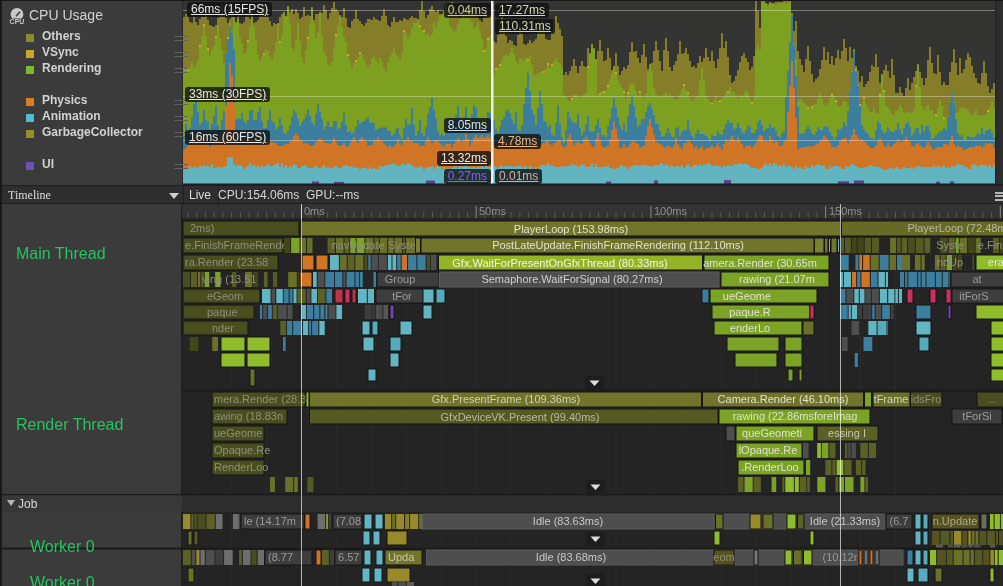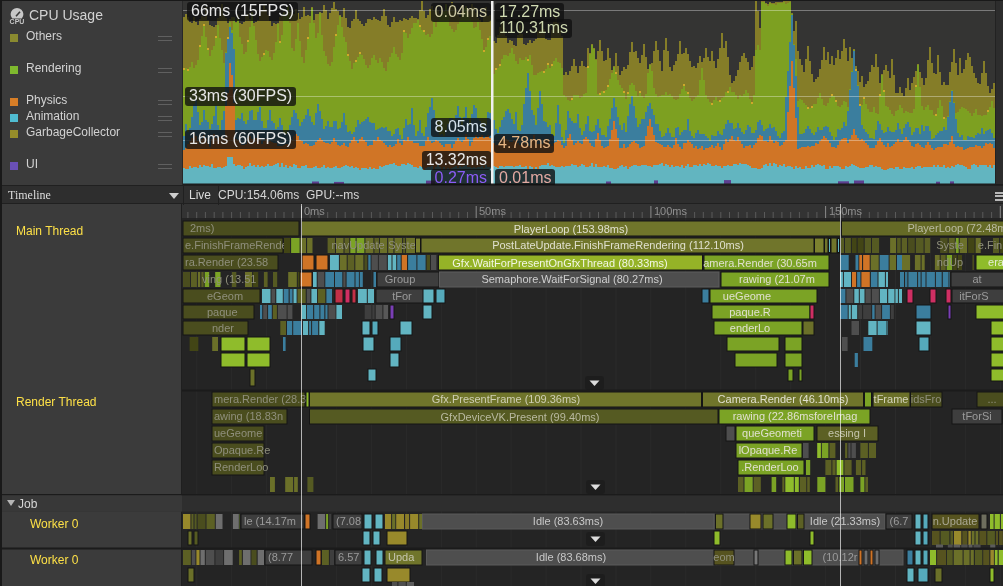--- a/index.html
+++ b/index.html
@@ -3,41 +3,41 @@
 * { margin:0; padding:0; box-sizing:border-box; }
 html,body { width:1003px; height:586px; overflow:hidden; background:#242424;
   font-family:"Liberation Sans", sans-serif; }
 #page { position:relative; width:1003px; height:586px; background:#242424;
   border-left:2px solid #191919; border-top:1px solid #191919; }
 .abs { position:absolute; }
 #chartbg { left:181px; top:0; width:822px; height:183px; background:#343433; }
 #chartmargin { left:993px; top:0; width:10px; height:183px; background:#2d2d2d; border-left:1px solid #222; }
 #leftpanel { left:0; top:0; width:181px; height:184px; background:#3b3b3b; border-right:1px solid #282828;}
 .hdr { position:absolute; left:27px; top:6px; font-size:14px; color:#d2d2d2; }
-.lrow { position:absolute; left:0; width:176px; height:16px; }
+.lrow { position:absolute; left:16px; width:176px; height:16px;font-weight:bold; }
 .sq { position:absolute; left:8px; top:3px; width:8px; height:8px; }
 .lname { position:absolute; left:24px; top:-2px; font-size:12px; color:#d2d2d2; }
 .handle { position:absolute; right:6px; top:2px; width:14px; }
 .handle i { display:block; height:1px; background:#606060; margin-top:3px; }
 .badge { position:absolute; background:rgba(16,16,16,0.80); color:#e6e6e6;
-  font-size:16px; padding:0 4px 1px 4px; border-radius:3px; white-space:nowrap; }
+  font-size:12px; padding:0 4px 1px 4px; border-radius:3px; white-space:nowrap;text-decoration:underline; }
 #toolbar { left:0; top:184px; width:1003px; height:19px; background:#2e2e2e;
   border-top:1px solid #202020; border-bottom:1px solid #202020; }
 #toolbar .tl { position:absolute; left:6px; top:2px; font-size:12px; color:#dcdcdc;font-family:Liberation Serif, serif; }
 #toolbar .arr { position:absolute; left:167px; top:7px; width:0; height:0;
   border-left:5px solid transparent; border-right:5px solid transparent; border-top:6px solid #cfcfcf; }
 #toolbar .sep { position:absolute; left:181px; top:0; width:1px; height:19px; background:#202020; }
 #toolbar .live { position:absolute; left:187px; top:2px; font-size:12px; color:#dcdcdc; }
 #toolbar .sep2 { position:absolute; left:216px; top:0; width:1px; height:19px; background:#202020; }
 #toolbar .cpu { position:absolute; left:216px; top:2px; width:770px; text-align:left;
   font-size:12px; color:#d6d6d6; }
 #toolbar .menu { position:absolute; right:2px; top:4px; width:8px; }
 #toolbar .menu i { display:block; height:2px; background:#b8b8b8; margin-top:1.5px; }
 #leftcol { left:0; top:203px; width:180px; height:383px; background:#3b3b3b; border-right:1px solid #1f1f1f; }
-.thlabel { position:absolute; font-size:12px; color:#fde047; }
+.thlabel { position:absolute; font-size:16px; color:#22c55e;margin-top:21px; }
 svg { position:absolute; left:0; top:0; }
 </style></head>
 <body>
 <div id="page">
 <div class="abs" id="chartbg"></div>
 <svg width="1003" height="586" style="z-index:1">
 <g>
         <path d="M181,183L181,167H183V168H185V168H187V165H189V167H191V166H193V166H195V167H197V164H199V166H201V164H203V165H205V165H207V166H209V163H211V167H213V167H215V166H217V166H219V167H221V166H223V165H225V156H227V156H229V156H231V163H233V165H235V164H237V164H239V165H241V168H243V166H245V165H247V162H249V165H251V164H253V166H255V164H257V166H259V165H261V166H263V165H265V163H267V165H269V165H271V164H273V163H275V162H277V166H279V162H281V166H283V164H285V167H287V165H289V166H291V163H293V164H295V167H297V167H299V165H301V165H303V164H305V167H307V167H309V167H311V166H313V165H315V167H317V167H319V166H321V164H323V167H325V166H327V167H329V167H331V166H333V165H335V167H337V167H339V166H341V165H343V164H345V165H347V166H349V165H351V167H353V166H355V167H357V169H359V167H361V167H363V167H365V168H367V166H369V168H371V167H373V168H375V168H377V165H379V166H381V165H383V164H385V164H387V163H389V163H391V162H393V164H395V165H397V165H399V163H401V163H403V164H405V162H407V163H409V164H411V166H413V166H415V167H417V165H419V166H421V169H423V167H425V166H427V166H429V165H431V168H433V166H435V164H437V166H439V169H441V166H443V168H445V167H447V168H449V167H451V166H453V165H455V167H457V165H459V166H461V165H463V164H465V166H467V166H469V167H471V166H473V167H475V166H477V166H479V165H481V167H483V164H485V166H487V166H489V165H491V165H493V166H495V167H497V165H499V165H501V166H503V165H505V165H507V165H509V165H511V166H513V165H515V165H517V164H519V166H521V166H523V165H525V168H527V165H529V166H531V168H533V166H535V168H537V165H539V164H541V164H543V164H545V162H547V165H549V164H551V165H553V166H555V166H557V166H559V165H561V166H563V165H565V165H567V165H569V163H571V164H573V164H575V166H577V165H579V163H581V164H583V166H585V166H587V165H589V162H591V166H593V163H595V166H597V166H599V166H601V165H603V166H605V164H607V167H609V167H611V168H613V168H615V167H617V165H619V164H621V166H623V165H625V168H627V166H629V165H631V164H633V164H635V165H637V165H639V164H641V164H643V164H645V165H647V165H649V166H651V164H653V164H655V164H657V163H659V162H661V165H663V163H665V164H667V166H669V164H671V166H673V165H675V165H677V166H679V164H681V167H683V165H685V163H687V166H689V166H691V164H693V164H695V165H697V163H699V165H701V163H703V164H705V162H707V163H709V165H711V165H713V164H715V165H717V165H719V167H721V165H723V165H725V164H727V165H729V165H731V163H733V163H735V164H737V162H739V163H741V163H743V163H745V164H747V165H749V167H751V167H753V167H755V168H757V168H759V167H761V164H763V163H765V165H767V162H769V165H771V162H773V163H775V166H777V164H779V165H781V163H783V166H785V165H787V165H789V166H791V168H793V165H795V167H797V166H799V168H801V168H803V165H805V167H807V167H809V164H811V166H813V164H815V163H817V164H819V165H821V164H823V168H825V168H827V165H829V167H831V165H833V165H835V165H837V166H839V168H841V168H843V165H845V166H847V165H849V163H851V164H853V165H855V166H857V167H859V167H861V167H863V166H865V166H867V164H869V164H871V166H873V165H875V166H877V166H879V168H881V169H883V169H885V168H887V167H889V167H891V168H893V166H895V166H897V168H899V168H901V166H903V167H905V167H907V167H909V166H911V168H913V166H915V165H917V165H919V167H921V166H923V166H925V166H927V166H929V166H931V164H933V166H935V164H937V166H939V166H941V164H943V167H945V166H947V167H949V165H951V166H953V164H955V163H957V164H959V164H961V165H963V166H965V168H967V168H969V164H971V163H973V164H975V166H977V164H979V164H981V164H983V164H985V166H987V164H989V167H991V164H993V165H993V183Z" fill="#62b5c0"></path>
         <path d="M181,167L181,149H183V147H185V143H187V140H189V137H191V132H193V135H195V140H197V143H199V138H201V134H203V137H205V142H207V146H209V138H211V133H213V137H215V139H217V136H219V135H221V137H223V105H225V92H227V62H229V74H231V102H233V138H235V139H237V142H239V144H241V144H243V143H245V137H247V135H249V138H251V141H253V137H255V134H257V138H259V143H261V140H263V138H265V141H267V140H269V141H271V142H273V142H275V145H277V145H279V145H281V144H283V143H285V143H287V141H289V139H291V135H293V133H295V135H297V139H299V140H301V143H303V142H305V143H307V145H309V145H311V144H313V141H315V139H317V137H319V139H321V141H323V142H325V142H327V143H329V141H331V137H333V141H335V144H337V145H339V144H341V142H343V145H345V146H347V142H349V139H351V136H353V140H355V142H357V138H359V136H361V139H363V141H365V145H367V144H369V144H371V139H373V140H375V136H377V139H379V140H381V142H383V144H385V146H387V144H389V146H391V145H393V143H395V138H397V142H399V144H401V139H403V140H405V136H407V140H409V140H411V142H413V142H415V142H417V145H419V145H421V145H423V140H425V136H427V140H429V142H431V141H433V139H435V140H437V142H439V144H441V146H443V143H445V143H447V143H449V147H451V143H453V140H455V137H457V140H459V141H461V139H463V133H465V138H467V145H469V141H471V137H473V134H475V137H477V136H479V134H481V137H483V136H485V134H487V137H489V141H491V142H493V144H495V144H497V142H499V139H501V139H503V138H505V139H507V141H509V141H511V139H513V140H515V142H517V144H519V144H521V142H523V143H525V145H527V145H529V139H531V134H533V139H535V143H537V143H539V143H541V142H543V140H545V140H547V143H549V145H551V142H553V141H555V139H557V140H559V144H561V147H563V145H565V137H567V133H569V139H571V144H573V142H575V140H577V142H579V143H581V138H583V136H585V138H587V142H589V145H591V146H593V138H595V132H597V139H599V145H601V147H603V146H605V145H607V138H609V129H611V120H613V128H615V137H617V147H619V147H621V143H623V147H625V146H627V143H629V141H631V140H633V142H635V143H637V147H639V146H641V145H643V135H645V125H647V118H649V126H651V134H653V141H655V142H657V143H659V144H661V146H663V146H665V144H667V146H669V147H671V144H673V137H675V143H677V146H679V148H681V142H683V142H685V139H687V141H689V143H691V147H693V145H695V148H697V147H699V145H701V149H703V147H705V147H707V146H709V144H711V147H713V145H715V142H717V146H719V149H721V143H723V138H725V141H727V138H729V135H731V139H733V140H735V136H737V140H739V143H741V147H743V145H745V145H747V144H749V147H751V144H753V142H755V137H757V134H759V135H761V140H763V140H765V141H767V135H769V139H771V142H773V140H775V141H777V145H779V144H781V141H783V139H785V111H787V85H789V60H791V87H793V117H795V148H797V147H799V146H801V146H803V146H805V145H807V146H809V145H811V145H813V142H815V143H817V140H819V138H821V135H823V137H825V139H827V142H829V146H831V146H833V147H835V144H837V140H839V138H841V137H843V137H845V142H847V138H849V134H851V128H853V134H855V137H857V139H859V138H861V140H863V142H865V144H867V147H869V147H871V147H873V144H875V140H877V137H879V141H881V144H883V146H885V142H887V146H889V145H891V143H893V141H895V138H897V141H899V141H901V139H903V136H905V139H907V141H909V145H911V146H913V143H915V142H917V144H919V146H921V147H923V144H925V141H927V144H929V147H931V149H933V147H935V146H937V146H939V146H941V143H943V143H945V144H947V141H949V135H951V143H953V146H955V145H957V146H959V146H961V149H963V148H965V147H967V146H969V146H971V146H973V144H975V145H977V145H979V147H981V145H983V142H985V143H987V142H989V143H991V147H993V146H993V165H993V164H991V167H989V164H987V166H985V164H983V164H981V164H979V164H977V166H975V164H973V163H971V164H969V168H967V168H965V166H963V165H961V164H959V164H957V163H955V164H953V166H951V165H949V167H947V166H945V167H943V164H941V166H939V166H937V164H935V166H933V164H931V166H929V166H927V166H925V166H923V166H921V167H919V165H917V165H915V166H913V168H911V166H909V167H907V167H905V167H903V166H901V168H899V168H897V166H895V166H893V168H891V167H889V167H887V168H885V169H883V169H881V168H879V166H877V166H875V165H873V166H871V164H869V164H867V166H865V166H863V167H861V167H859V167H857V166H855V165H853V164H851V163H849V165H847V166H845V165H843V168H841V168H839V166H837V165H835V165H833V165H831V167H829V165H827V168H825V168H823V164H821V165H819V164H817V163H815V164H813V166H811V164H809V167H807V167H805V165H803V168H801V168H799V166H797V167H795V165H793V168H791V166H789V165H787V165H785V166H783V163H781V165H779V164H777V166H775V163H773V162H771V165H769V162H767V165H765V163H763V164H761V167H759V168H757V168H755V167H753V167H751V167H749V165H747V164H745V163H743V163H741V163H739V162H737V164H735V163H733V163H731V165H729V165H727V164H725V165H723V165H721V167H719V165H717V165H715V164H713V165H711V165H709V163H707V162H705V164H703V163H701V165H699V163H697V165H695V164H693V164H691V166H689V166H687V163H685V165H683V167H681V164H679V166H677V165H675V165H673V166H671V164H669V166H667V164H665V163H663V165H661V162H659V163H657V164H655V164H653V164H651V166H649V165H647V165H645V164H643V164H641V164H639V165H637V165H635V164H633V164H631V165H629V166H627V168H625V165H623V166H621V164H619V165H617V167H615V168H613V168H611V167H609V167H607V164H605V166H603V165H601V166H599V166H597V166H595V163H593V166H591V162H589V165H587V166H585V166H583V164H581V163H579V165H577V166H575V164H573V164H571V163H569V165H567V165H565V165H563V166H561V165H559V166H557V166H555V166H553V165H551V164H549V165H547V162H545V164H543V164H541V164H539V165H537V168H535V166H533V168H531V166H529V165H527V168H525V165H523V166H521V166H519V164H517V165H515V165H513V166H511V165H509V165H507V165H505V165H503V166H501V165H499V165H497V167H495V166H493V165H491V165H489V166H487V166H485V164H483V167H481V165H479V166H477V166H475V167H473V166H471V167H469V166H467V166H465V164H463V165H461V166H459V165H457V167H455V165H453V166H451V167H449V168H447V167H445V168H443V166H441V169H439V166H437V164H435V166H433V168H431V165H429V166H427V166H425V167H423V169H421V166H419V165H417V167H415V166H413V166H411V164H409V163H407V162H405V164H403V163H401V163H399V165H397V165H395V164H393V162H391V163H389V163H387V164H385V164H383V165H381V166H379V165H377V168H375V168H373V167H371V168H369V166H367V168H365V167H363V167H361V167H359V169H357V167H355V166H353V167H351V165H349V166H347V165H345V164H343V165H341V166H339V167H337V167H335V165H333V166H331V167H329V167H327V166H325V167H323V164H321V166H319V167H317V167H315V165H313V166H311V167H309V167H307V167H305V164H303V165H301V165H299V167H297V167H295V164H293V163H291V166H289V165H287V167H285V164H283V166H281V162H279V166H277V162H275V163H273V164H271V165H269V165H267V163H265V165H263V166H261V165H259V166H257V164H255V166H253V164H251V165H249V162H247V165H245V166H243V168H241V165H239V164H237V164H235V165H233V163H231V156H229V156H227V156H225V165H223V166H221V167H219V166H217V166H215V167H213V167H211V163H209V166H207V165H205V165H203V164H201V166H199V164H197V167H195V166H193V166H191V167H189V165H187V168H185V168H183V167Z" fill="#d07526"></path>
         <path d="M181,149L181,135H183V123H185V131H187V127H189V116H191V103H193V98H195V111H197V124H199V121H201V109H203V119H205V121H207V128H209V123H211V115H213V105H215V124H217V129H219V119H221V110H223V52H225V38H227V26H229V32H231V48H233V119H235V117H237V118H239V112H241V120H243V123H245V119H247V110H249V109H251V119H253V119H255V111H257V106H259V120H261V127H263V127H265V119H267V109H269V120H271V122H273V128H275V126H277V117H279V124H281V132H283V133H285V130H287V124H289V116H291V109H293V112H295V118H297V125H299V121H301V118H303V114H305V108H307V115H309V121H311V124H313V112H315V103H317V110H319V118H321V128H323V125H325V120H327V126H329V126H331V120H333V120H335V128H337V127H339V121H341V112H343V124H345V131H347V130H349V133H351V131H353V126H355V119H357V123H359V121H361V120H363V118H365V116H367V121H369V122H371V122H373V129H375V128H377V127H379V126H381V127H383V126H385V130H387V130H389V135H391V133H393V128H395V127H397V134H399V138H401V127H403V118H405V124H407V123H409V107H411V124H413V135H415V130H417V119H419V132H421V135H423V126H425V112H427V106H429V97H431V109H433V118H435V130H437V134H439V133H441V135H443V129H445V123H447V117H449V117H451V119H453V114H455V105H457V116H459V124H461V116H463V106H465V117H467V124H469V113H471V104H473V107H475V117H477V120H479V125H481V130H483V124H485V111H487V112H489V110H491V119H493V128H495V132H497V126H499V119H501V116H503V110H505V108H507V112H509V118H511V123H513V111H515V129H517V130H519V124H521V103H523V87H525V72H527V90H529V109H531V114H533V124H535V107H537V90H539V103H541V120H543V121H545V126H547V124H549V133H551V135H553V122H555V104H557V123H559V136H561V142H563V129H565V110H567V117H569V120H571V122H573V122H575V113H577V127H579V134H581V130H583V123H585V115H587V130H589V131H591V130H593V124H595V118H597V127H599V134H601V134H603V136H605V125H607V118H609V107H611V97H613V106H615V116H617V124H619V129H621V122H623V131H625V115H627V103H629V95H631V105H633V117H635V126H637V123H639V118H641V118H643V111H645V105H647V102H649V108H651V114H653V123H655V123H657V130H659V136H661V135H663V132H665V127H667V132H669V136H671V136H673V127H675V126H677V134H679V131H681V129H683V129H685V118H687V130H689V135H691V137H693V132H695V129H697V133H699V133H701V133H703V135H705V137H707V140H709V134H711V135H713V135H715V130H717V133H719V134H721V128H723V123H725V119H727V122H729V122H731V128H733V127H735V122H737V127H739V131H741V133H743V129H745V124H747V126H749V132H751V132H753V129H755V121H757V119H759V124H761V130H763V128H765V127H767V123H769V127H771V126H773V130H775V135H777V137H779V132H781V130H783V96H785V70H787V41H789V14H791V44H793V75H795V106H797V133H799V133H801V132H803V128H805V125H807V128H809V132H811V134H813V131H815V126H817V129H819V129H821V126H823V125H825V126H827V131H829V135H831V139H833V136H835V128H837V129H839V127H841V121H843V125H845V110H847V89H849V71H851V50H853V70H855V85H857V105H859V124H861V128H863V131H865V133H867V137H869V137H871V138H873V129H875V120H877V123H879V129H881V132H883V131H885V126H887V130H889V131H891V131H893V129H895V122H897V128H899V133H901V127H903V123H905V121H907V126H909V134H911V131H913V127H915V127H917V133H919V124H921V130H923V125H925V125H927V130H929V138H931V137H933V134H935V132H937V130H939V130H941V126H943V129H945V116H947V101H949V90H951V102H953V118H955V132H957V136H959V134H961V139H963V139H965V135H967V136H969V136H971V137H973V134H975V132H977V133H979V127H981V133H983V130H985V129H987V128H989V132H991V137H993V136H993V146H993V147H991V143H989V142H987V143H985V142H983V145H981V147H979V145H977V145H975V144H973V146H971V146H969V146H967V147H965V148H963V149H961V146H959V146H957V145H955V146H953V143H951V135H949V141H947V144H945V143H943V143H941V146H939V146H937V146H935V147H933V149H931V147H929V144H927V141H925V144H923V147H921V146H919V144H917V142H915V143H913V146H911V145H909V141H907V139H905V136H903V139H901V141H899V141H897V138H895V141H893V143H891V145H889V146H887V142H885V146H883V144H881V141H879V137H877V140H875V144H873V147H871V147H869V147H867V144H865V142H863V140H861V138H859V139H857V137H855V134H853V128H851V134H849V138H847V142H845V137H843V137H841V138H839V140H837V144H835V147H833V146H831V146H829V142H827V139H825V137H823V135H821V138H819V140H817V143H815V142H813V145H811V145H809V146H807V145H805V146H803V146H801V146H799V147H797V148H795V117H793V87H791V60H789V85H787V111H785V139H783V141H781V144H779V145H777V141H775V140H773V142H771V139H769V135H767V141H765V140H763V140H761V135H759V134H757V137H755V142H753V144H751V147H749V144H747V145H745V145H743V147H741V143H739V140H737V136H735V140H733V139H731V135H729V138H727V141H725V138H723V143H721V149H719V146H717V142H715V145H713V147H711V144H709V146H707V147H705V147H703V149H701V145H699V147H697V148H695V145H693V147H691V143H689V141H687V139H685V142H683V142H681V148H679V146H677V143H675V137H673V144H671V147H669V146H667V144H665V146H663V146H661V144H659V143H657V142H655V141H653V134H651V126H649V118H647V125H645V135H643V145H641V146H639V147H637V143H635V142H633V140H631V141H629V143H627V146H625V147H623V143H621V147H619V147H617V137H615V128H613V120H611V129H609V138H607V145H605V146H603V147H601V145H599V139H597V132H595V138H593V146H591V145H589V142H587V138H585V136H583V138H581V143H579V142H577V140H575V142H573V144H571V139H569V133H567V137H565V145H563V147H561V144H559V140H557V139H555V141H553V142H551V145H549V143H547V140H545V140H543V142H541V143H539V143H537V143H535V139H533V134H531V139H529V145H527V145H525V143H523V142H521V144H519V144H517V142H515V140H513V139H511V141H509V141H507V139H505V138H503V139H501V139H499V142H497V144H495V144H493V142H491V141H489V137H487V134H485V136H483V137H481V134H479V136H477V137H475V134H473V137H471V141H469V145H467V138H465V133H463V139H461V141H459V140H457V137H455V140H453V143H451V147H449V143H447V143H445V143H443V146H441V144H439V142H437V140H435V139H433V141H431V142H429V140H427V136H425V140H423V145H421V145H419V145H417V142H415V142H413V142H411V140H409V140H407V136H405V140H403V139H401V144H399V142H397V138H395V143H393V145H391V146H389V144H387V146H385V144H383V142H381V140H379V139H377V136H375V140H373V139H371V144H369V144H367V145H365V141H363V139H361V136H359V138H357V142H355V140H353V136H351V139H349V142H347V146H345V145H343V142H341V144H339V145H337V144H335V141H333V137H331V141H329V143H327V142H325V142H323V141H321V139H319V137H317V139H315V141H313V144H311V145H309V145H307V143H305V142H303V143H301V140H299V139H297V135H295V133H293V135H291V139H289V141H287V143H285V143H283V144H281V145H279V145H277V145H275V142H273V142H271V141H269V140H267V141H265V138H263V140H261V143H259V138H257V134H255V137H253V141H251V138H249V135H247V137H245V143H243V144H241V144H239V142H237V139H235V138H233V102H231V74H229V62H227V92H225V105H223V137H221V135H219V136H217V139H215V137H213V133H211V138H209V146H207V142H205V137H203V134H201V138H199V143H197V140H195V135H193V132H191V137H189V140H187V143H185V147H183V149Z" fill="#3b7e9e"></path>
@@ -118,20 +118,28 @@
 <div class="abs" id="leftpanel" style="z-index:3">
   <svg width="22" height="22" style="left:5px;top:4px">
     <path d="M14.8 13.6 a6.4 6.4 0 1 0 -9.6 0 z" fill="#c8c8c8"></path>
     <rect x="9.3" y="5.6" width="1.6" height="6" fill="#3b3b3b" transform="rotate(42 10 10)"></rect>
     <text x="10" y="19" fill="#c8c8c8" font-size="7" font-weight="bold" text-anchor="middle" font-family="Liberation Sans, sans-serif">CPU</text>
   </svg>
   <div class="hdr">CPU Usage</div>
   <div class="lrow" style="top:30px">
         <span class="sq" style="background:#8a8a30"></span>
         <span class="lname">Others</span>
+        <span class="handle">
+          <i></i>
+          <i></i>
+        </span>
+      </div>
+      <div class="lrow" style="top:46px">
+        <span class="sq" style="background:#cba428"></span>
+        <span class="lname">VSync</span>
         <span class="handle">
           <i></i>
           <i></i>
         </span>
       </div>
       <div class="lrow" style="top:62px">
         <span class="sq" style="background:#7fb92e"></span>
         <span class="lname">Rendering</span>
         <span class="handle">
           <i></i>

